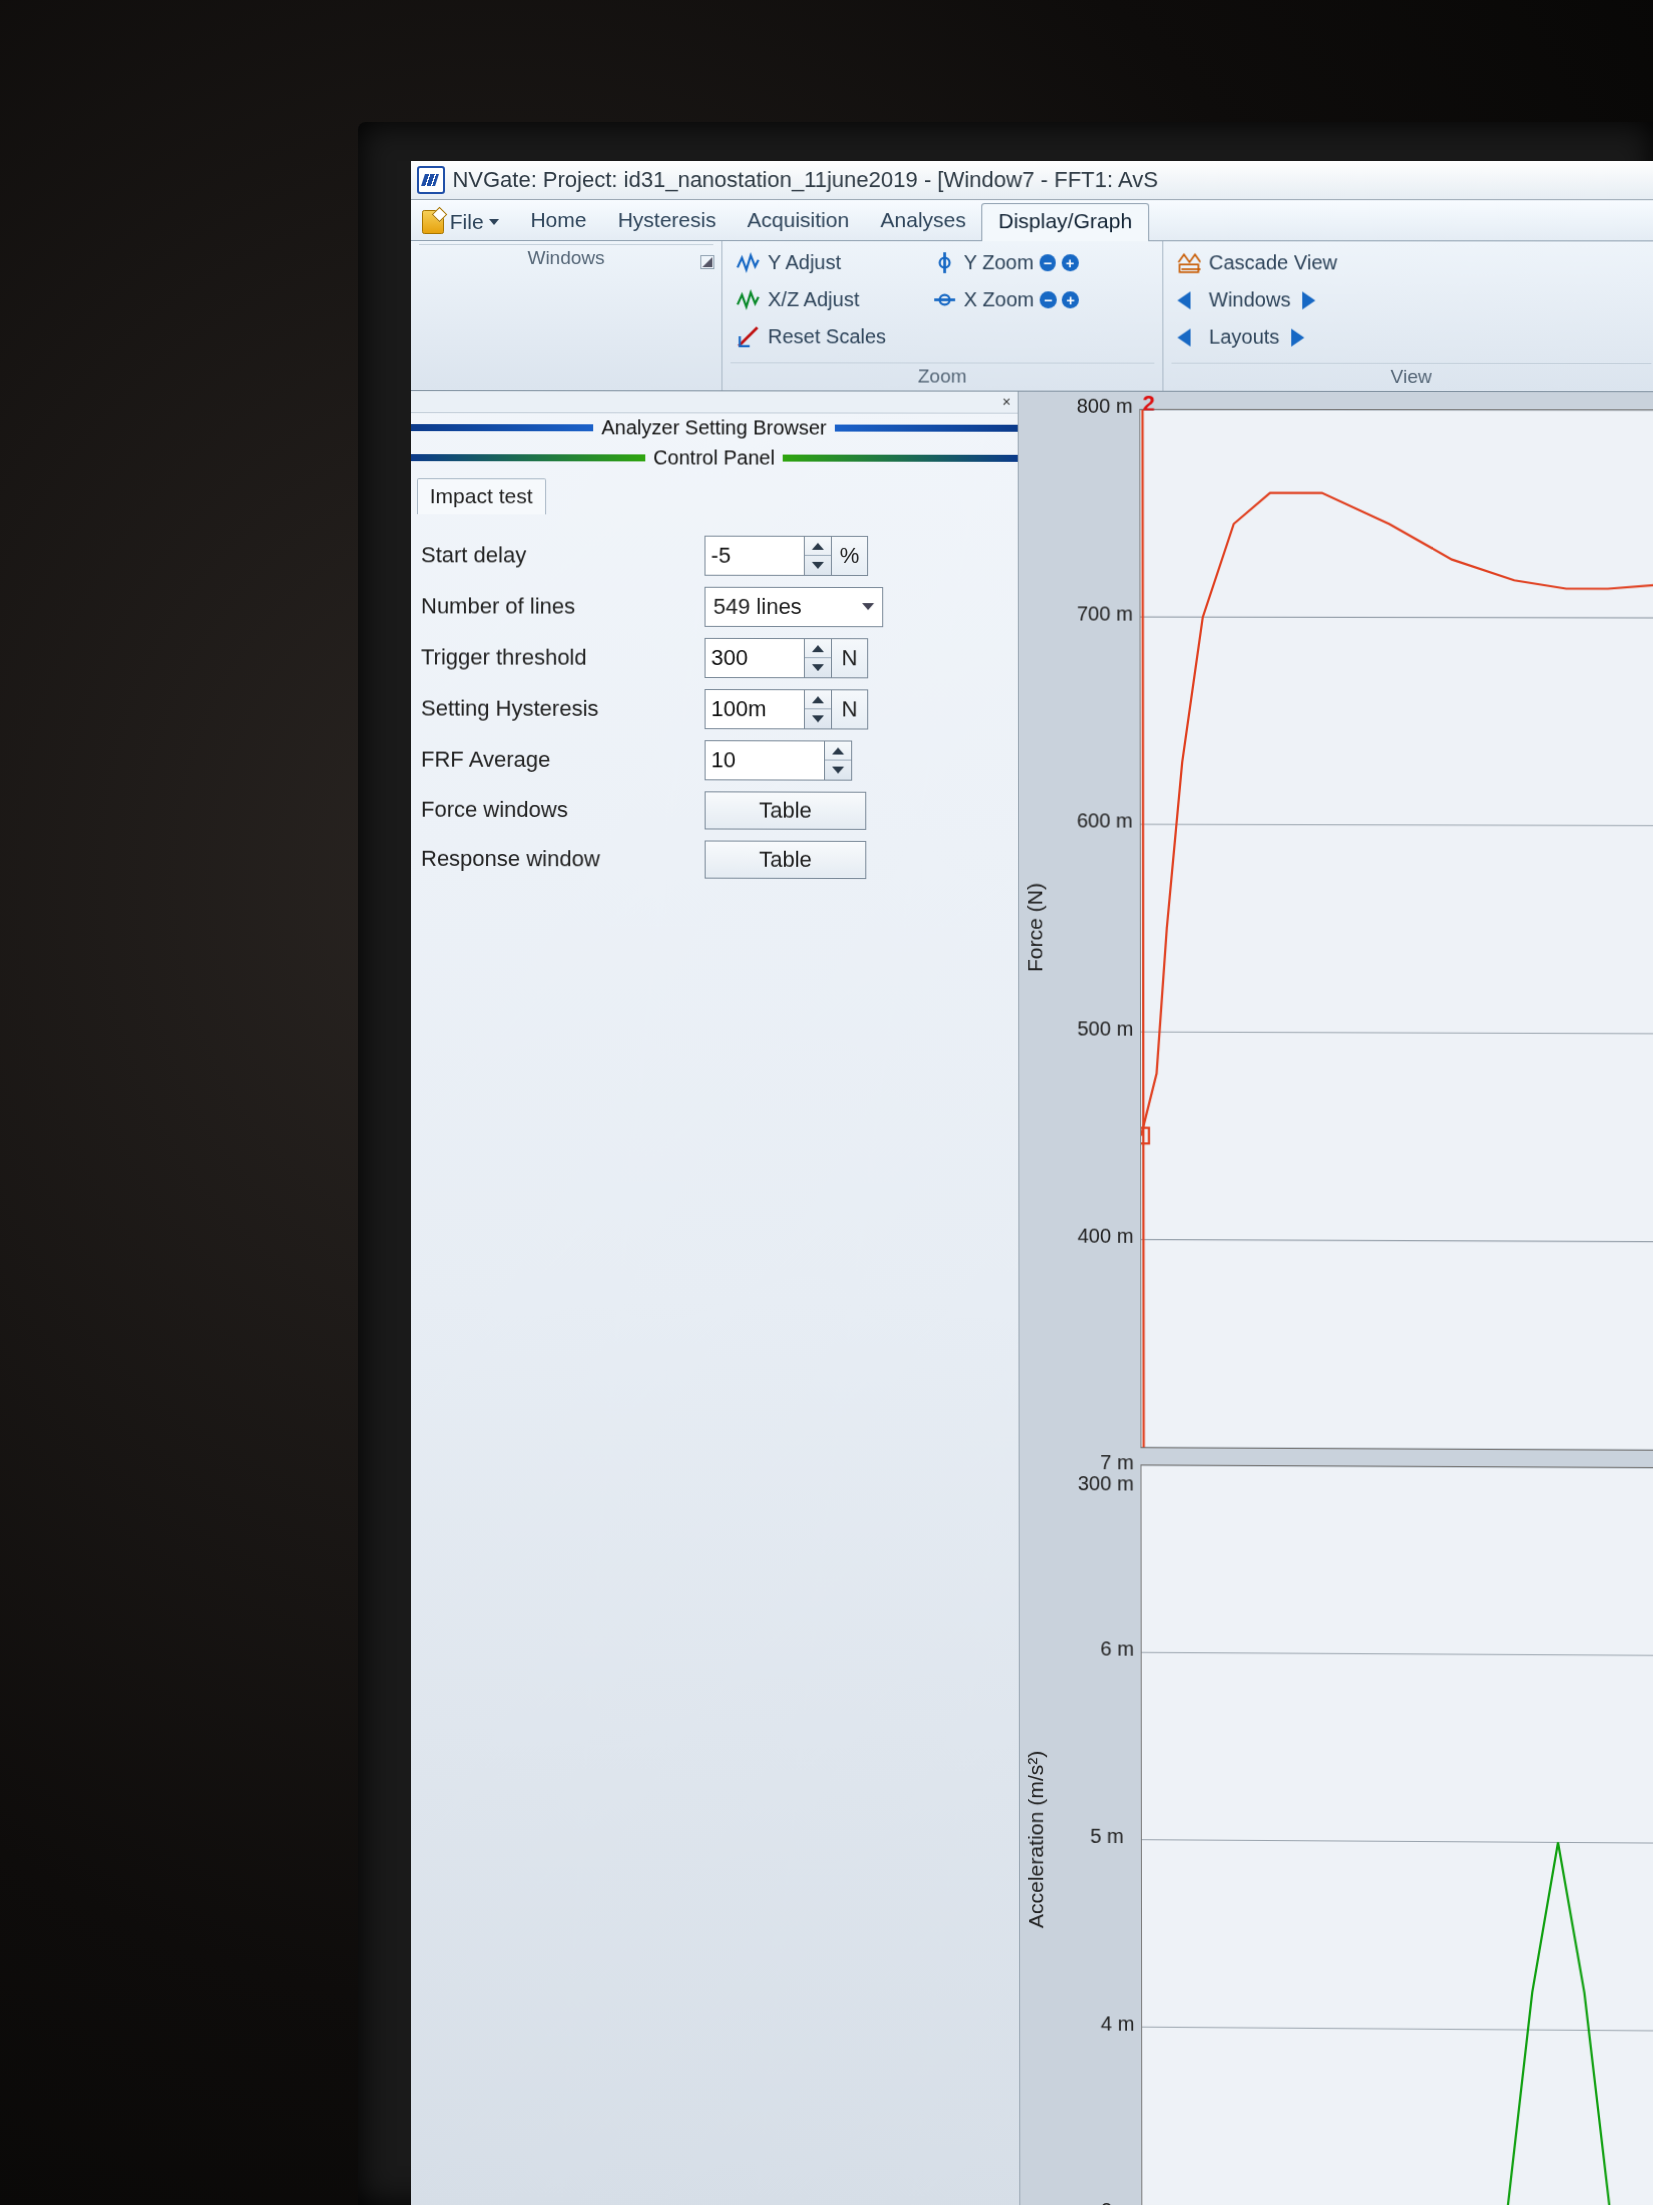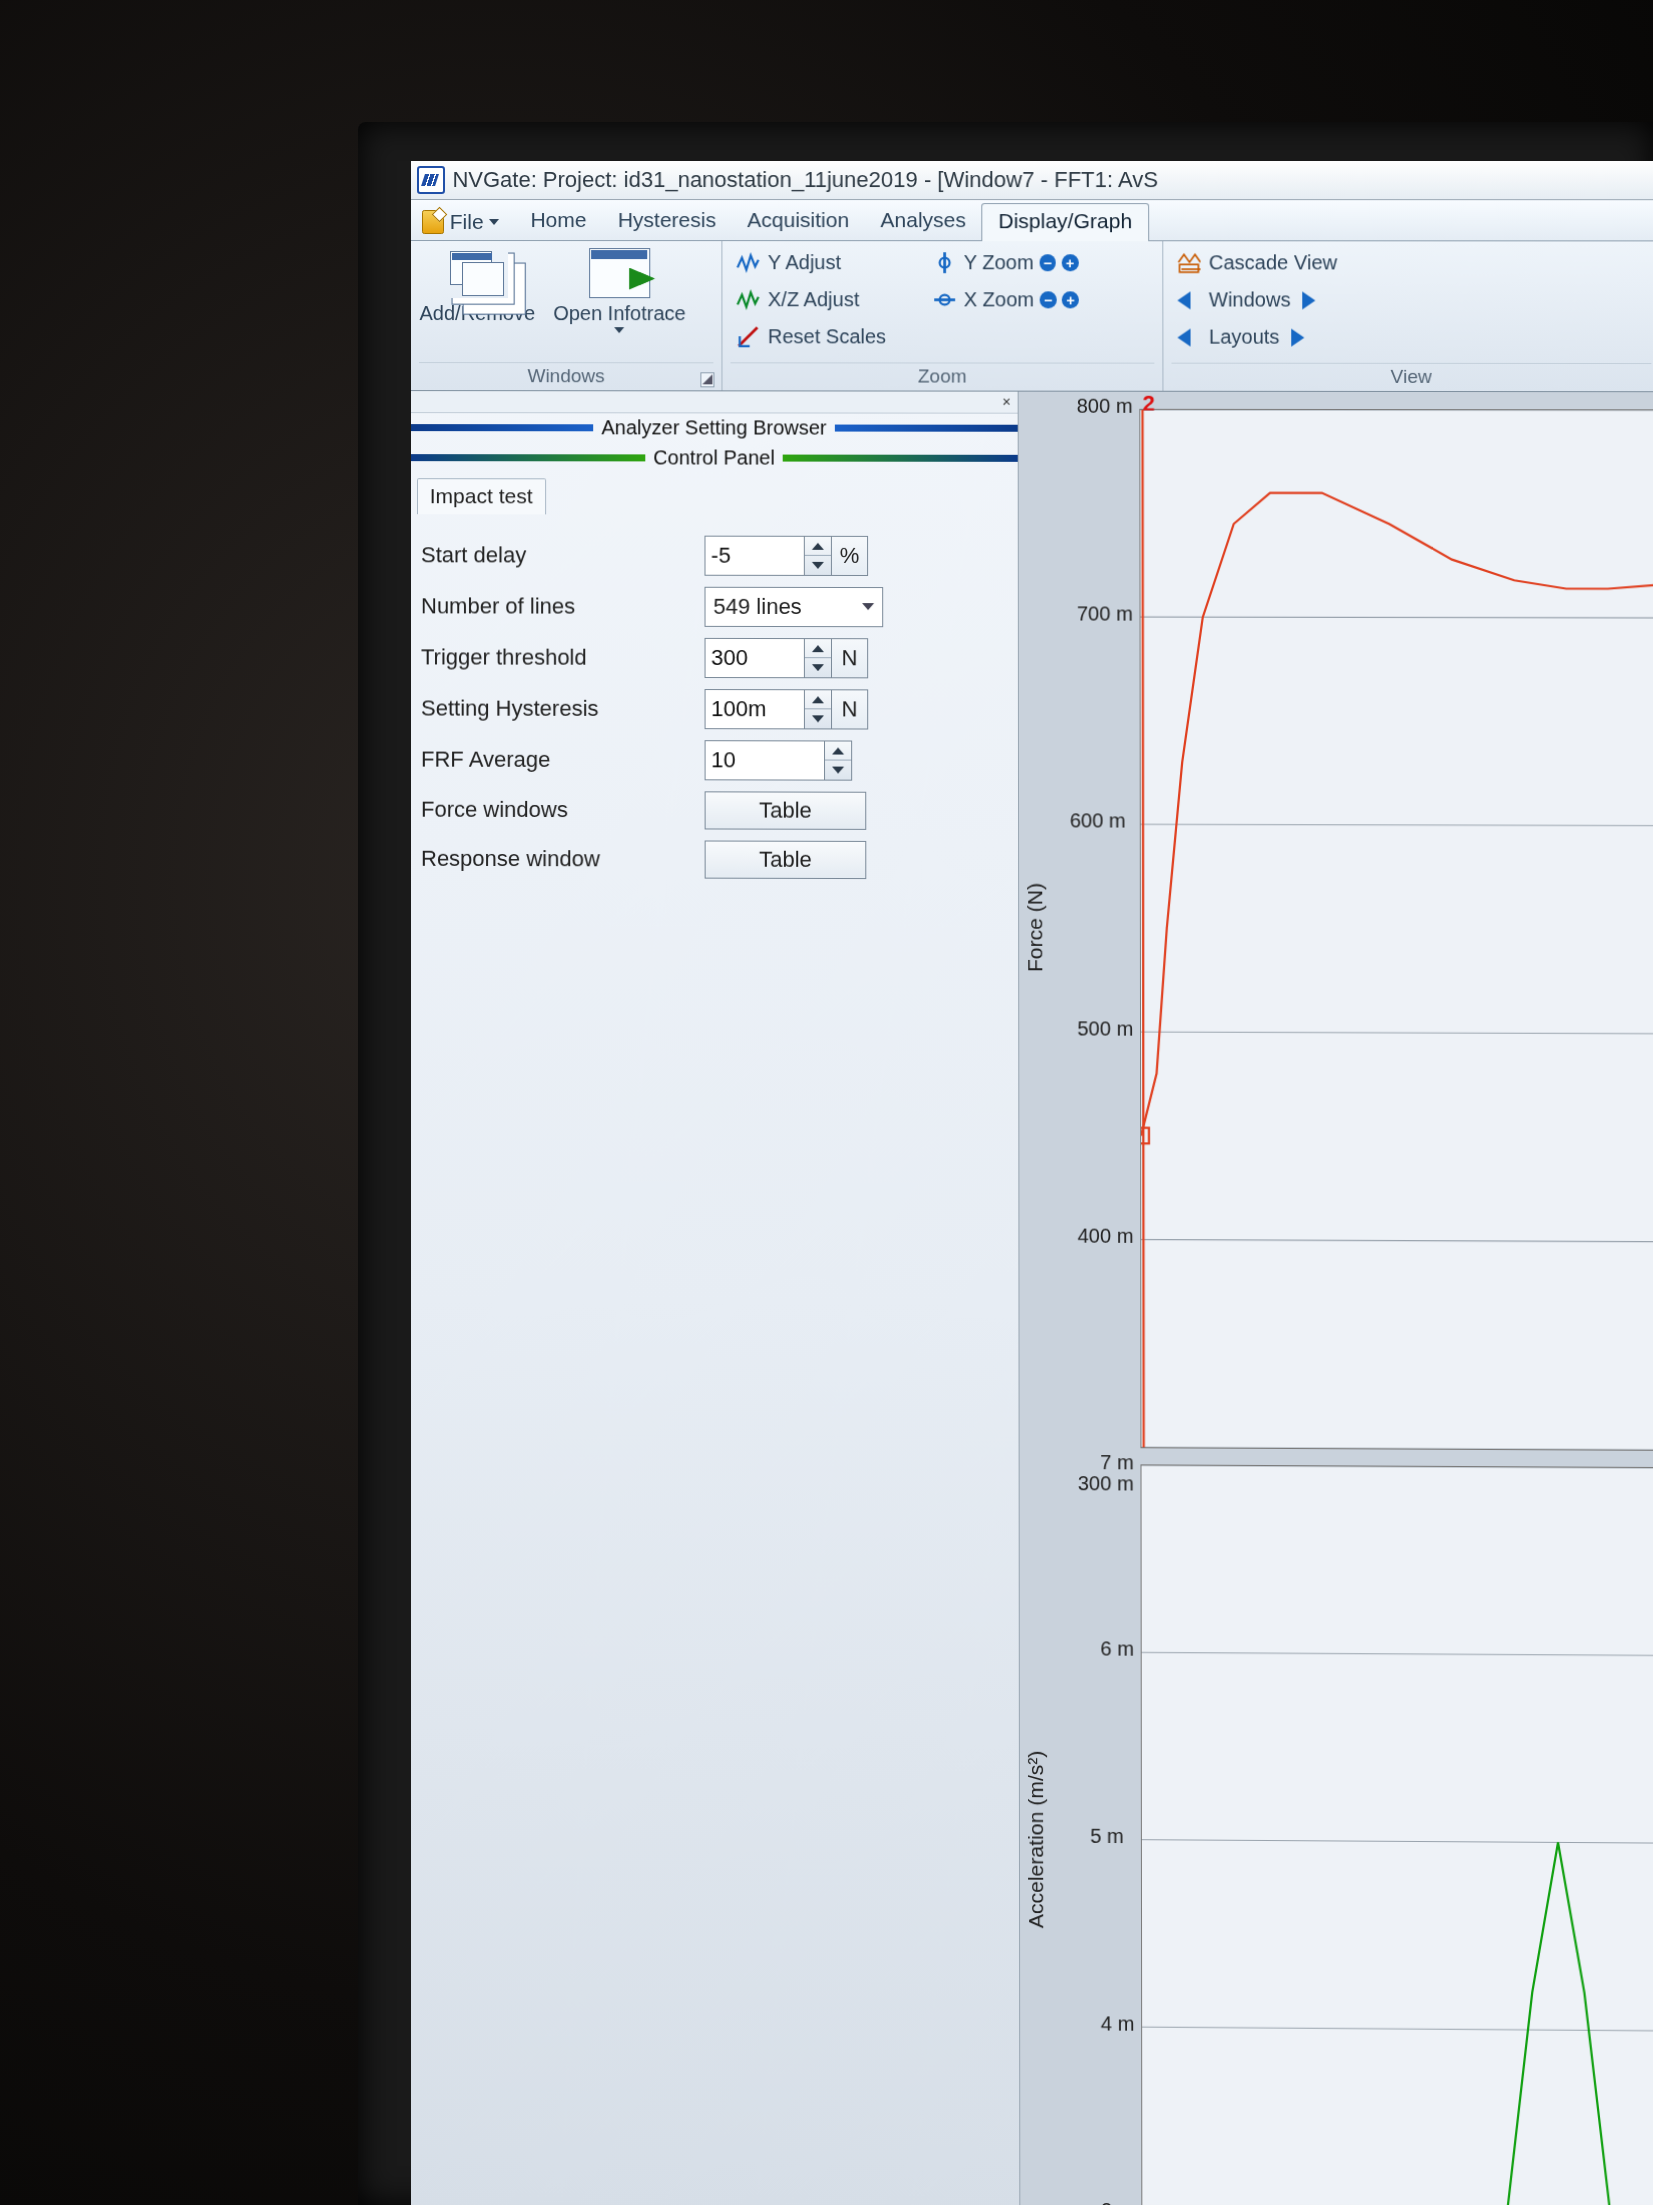--- a/index.html
+++ b/index.html
@@ -353,34 +353,20 @@
     <div class="rtab">Home</div>
     <div class="rtab">Hysteresis</div>
     <div class="rtab">Acquisition</div>
     <div class="rtab">Analyses</div>
     <div class="rtab active">Display/Graph</div>
   </div>
 
   <div class="ribbon">
 
     <div class="rgroup" style="width:311px">
-      <div class="rgroup-body">
-        <div class="bigbtn">
-          <div class="bigico ico-windows">
-            <span class="hdr1"></span>
-              <span class="hdr2"></span>
-          </div>
-          <span>Add/Remove</span>
-        </div>
-        <div class="bigbtn" style="width:167px">
-          <div class="bigico ico-infotrace"></div>
-          <span>Open Infotrace</span>
-          <span class="dropcaret"></span>
-        </div>
-      </div>
       <div class="rgroup-label">
         <span>Windows</span>
         <span class="expander"></span>
       </div>
     </div>
 
     <div class="rgroup" style="width:439px">
       <div class="rgroup-body zoom-cols">
         <div class="col" style="width:200px">
           <div class="cmd">
@@ -579,21 +565,21 @@
     </div>
 
     <div class="chart-pane">
       <div class="chart-stack">
 
         <div class="chart" style="top:16.7px;height:1034px">
           <div class="yaxis-label">Force (N)</div>
           <div class="yticks" id="yticks-top" style="position: relative; height: 1031px;">
               <div style="position: absolute; right: 6.7px; top: -13.3px;">800 m</div>
               <div style="position: absolute; right: 6.7px; top: 193px;">700 m</div>
-              <div style="position: absolute; right: 14px; top: 399px;">600 m</div>
+              <div style="position: absolute; right: 7px; top: 399px;">600 m</div>
               <div style="position: absolute; right: 6.7px; top: 606px;">500 m</div>
               <div style="position: absolute; right: 6.7px; top: 812px;">400 m</div>
               <div style="position: absolute; right: 6.7px; top: 1058px;">300 m</div>
             </div>
           <div class="plot" id="plot-top">
             <div class="legend-2">2</div>
             <svg id="svg-top" width="100%" height="100%" preserveAspectRatio="none" style="position:absolute;inset:0" viewBox="0 0 926 1856">
                 <g class="grid">
                   <line x1="0" x2="926" y1="0" y2="0"></line>
                   <line x1="0" x2="926" y1="371.1999999999998" y2="371.1999999999998"></line>

